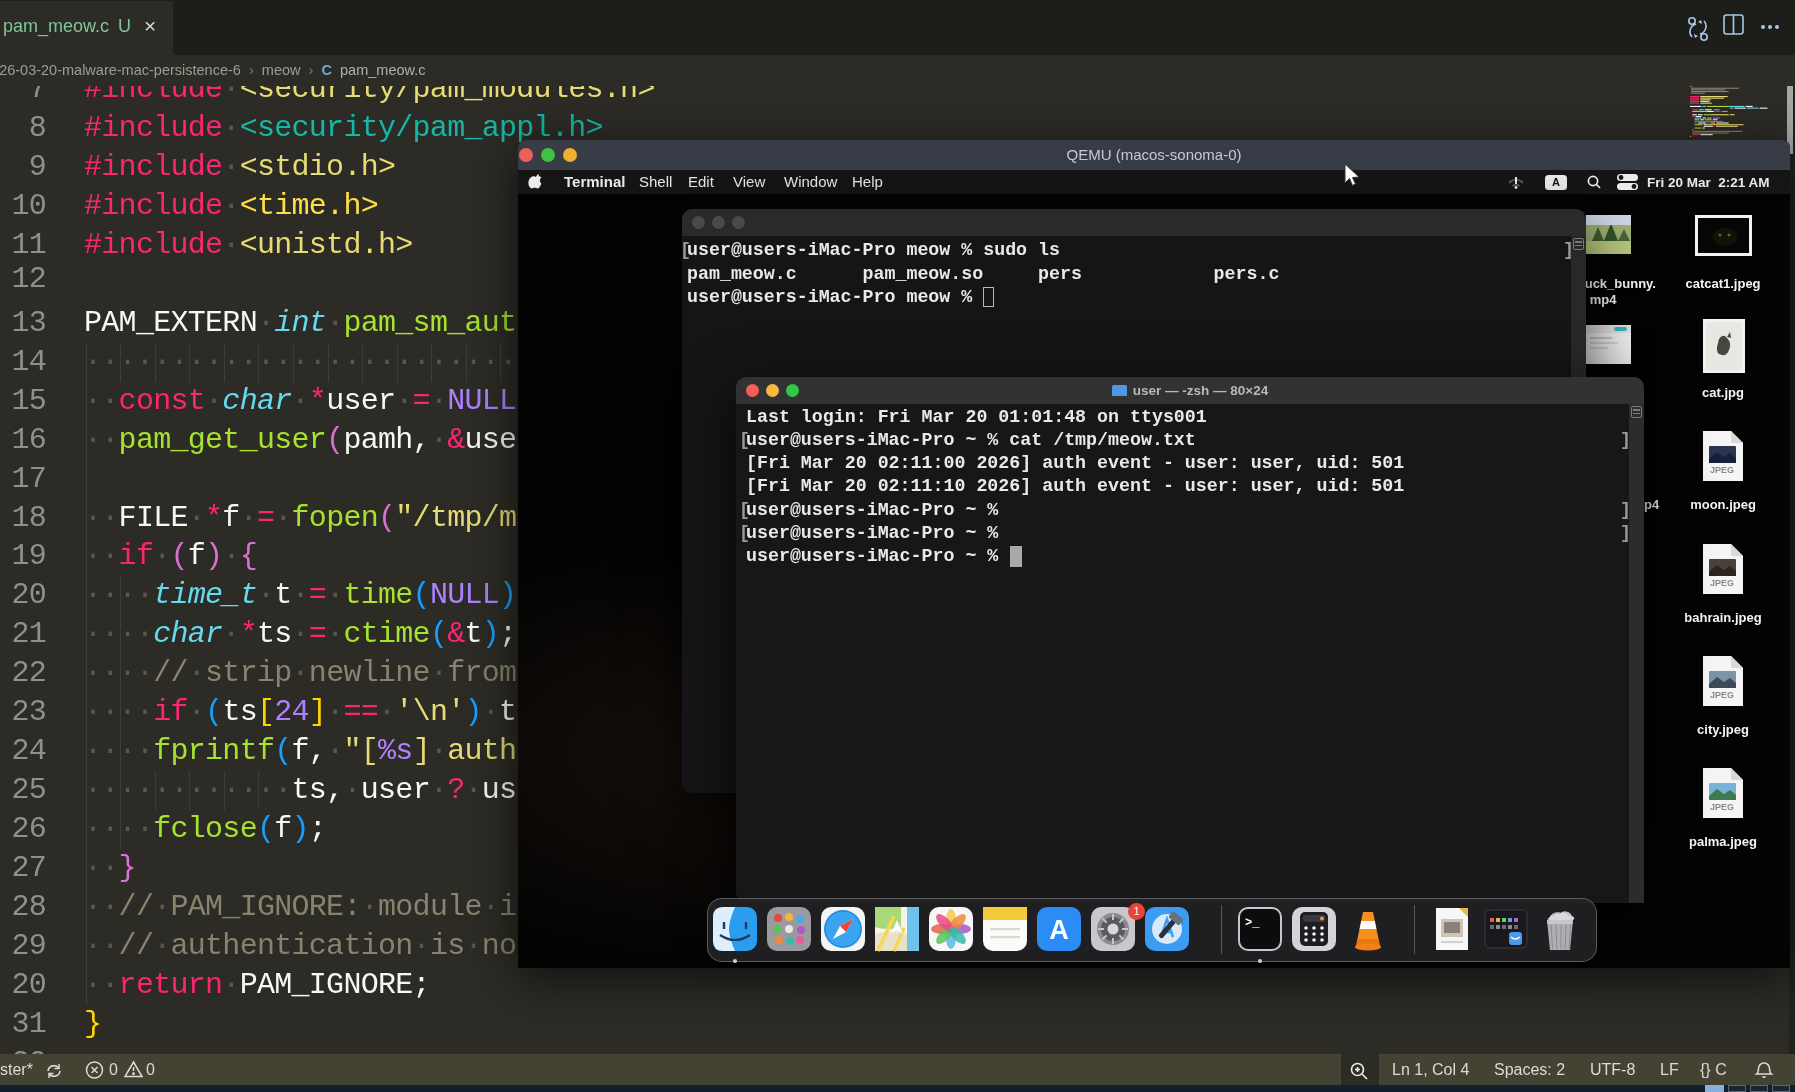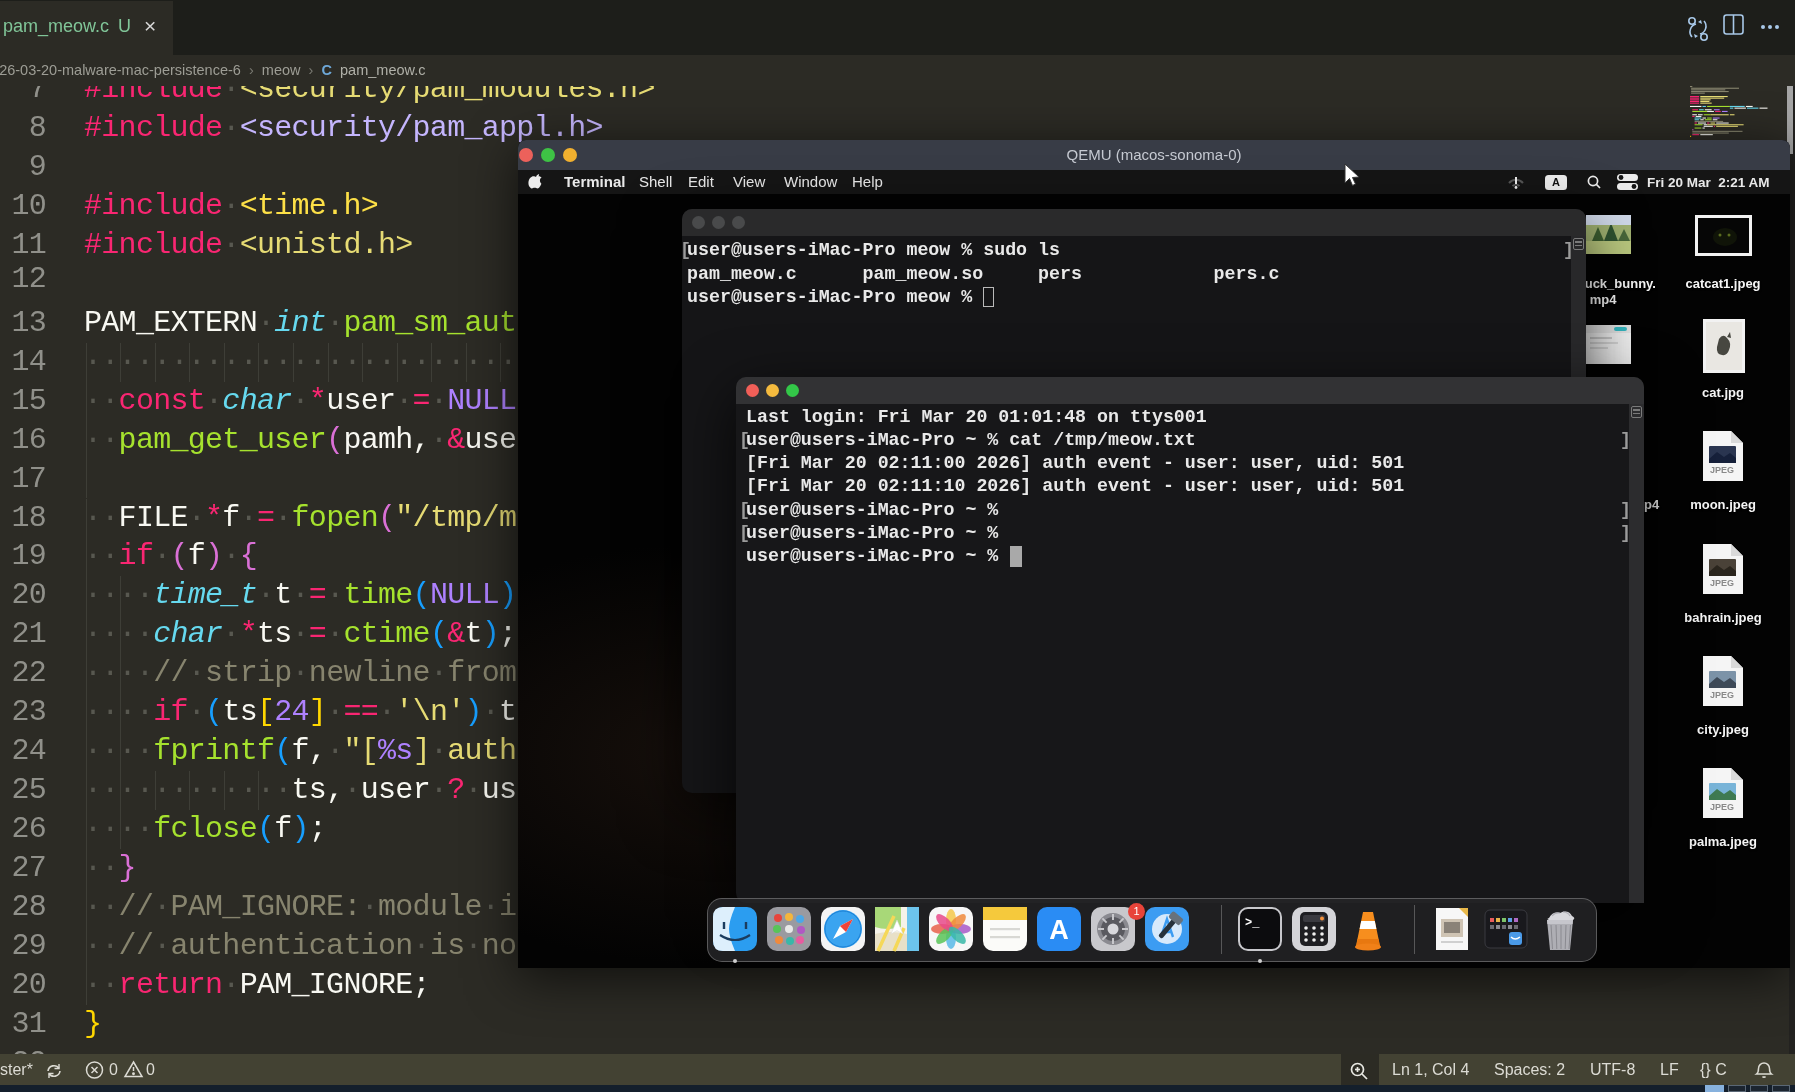--- a/index.html
+++ b/index.html
@@ -9,22 +9,23 @@
 .trow{position:absolute;font:600 18.3px "Liberation Mono";line-height:23.3px;white-space:pre}
 .dlabel{position:absolute;width:120px;text-align:center;font:bold 13px "Liberation Sans";color:#f5f5f5;text-shadow:0 1px 2px rgba(0,0,0,.9)}
 .mi{color:#e9e9e9;font-size:15px}
 </style></head><body>
 
 <div class="abs" style="left:0;top:55px;width:1795px;height:999px;background:#2c2b25;overflow:hidden">
   <div class="abs" style="left:0;top:-55px;width:1795px;height:1092px">
       <div class="ln" style="top:70.0px">7</div>
       <div class="cl" style="top:70.0px"><span style="color:#f92672">#include</span><span style="color:#585850">·</span><span style="color:#e6db74">&lt;security/pam_modules.h&gt;</span></div>
       <div class="ln" style="top:109.0px">8</div>
-      <div class="cl" style="top:109.0px"><span style="color:#f92672">#include</span><span style="color:#585850">·</span><span style="color:#c4b5fd">&lt;security/pam_appl.h&gt;</span></div>
+      <div class="cl" style="top:109.0px"><span style="color:#f92672">#include</span><span style="color:#585850">·</span><span style="color:#14b8a6">&lt;security/pam_appl.h&gt;</span></div>
       <div class="ln" style="top:147.9px">9</div>
+      <div class="cl" style="top:147.9px"><span style="color:#f92672">#include</span><span style="color:#585850">·</span><span style="color:#e6db74">&lt;stdio.h&gt;</span></div>
       <div class="ln" style="top:186.9px">10</div>
       <div class="cl" style="top:186.9px"><span style="color:#f92672">#include</span><span style="color:#585850">·</span><span style="color:#fde047">&lt;time.h&gt;</span></div>
       <div class="ln" style="top:225.8px">11</div>
       <div class="cl" style="top:225.8px"><span style="color:#f92672">#include</span><span style="color:#585850">·</span><span style="color:#e6db74">&lt;unistd.h&gt;</span></div>
       <div class="ln" style="top:260px">12</div>
       <div class="ln" style="top:303.7px">13</div>
       <div class="cl" style="top:303.7px"><span style="color:#f8f8f2">PAM_EXTERN</span><span style="color:#585850">·</span><span style="color:#66d9ef;font-style:italic">int</span><span style="color:#585850">·</span><span style="color:#a6e22e">pam_sm_authenticate</span><span style="color:#ffd700">(</span><span style="color:#66d9ef;font-style:italic">pam_handle_t</span><span style="color:#585850">·</span><span style="color:#f92672">*</span><span style="color:#f8f8f2">pamh</span><span style="color:#f8f8f2">,</span></div>
       <div class="ln" style="top:342.7px">14</div>
       <div class="ig" style="left:85.5px;top:342.7px"></div>
       <div class="ig" style="left:120.1px;top:342.7px"></div>
@@ -326,20 +327,21 @@
 <div class="trow" style="left:687px;top:262.6px"><span style="color:#e9e9e9">pam_meow.c      pam_meow.so     pers            pers.c</span></div>
 <div class="trow" style="left:687px;top:285.9px"><span style="color:#e9e9e9">user@users-iMac-Pro meow % </span></div>
 <div class="trow" style="left:1563px;top:239.3px"><span style="color:#9b9b9b">]</span></div>
 <div style="position:absolute;left:983px;top:287px;width:11px;height:20px;border:1.5px solid #b9b9b9"></div>
 
 <div class="abs" style="left:736px;top:377px;width:908px;height:526px;border-radius:10px;background:#171719;box-shadow:0 18px 60px rgba(0,0,0,.75)">
   <div class="abs" style="left:0;top:0;width:100%;height:27px;background:#323234;border-radius:10px 10px 0 0">
     <div class="abs" style="left:10px;top:7px;width:13px;height:13px;border-radius:50%;background:#f15f58"></div>
     <div class="abs" style="left:30px;top:7px;width:13px;height:13px;border-radius:50%;background:#f4ba3e"></div>
     <div class="abs" style="left:50px;top:7px;width:13px;height:13px;border-radius:50%;background:#33c748"></div>
+    <div style="text-align:center;font:bold 13.5px 'Liberation Sans';color:#b8b8b8;padding-top:6px"><span style="display:inline-block;width:15px;height:11px;background:#4a9ae8;border-radius:2px 2px 1px 1px;vertical-align:-1px;margin-right:6px"></span>user — -zsh — 80×24</div>
   </div>
   <div class="abs" style="left:893px;top:27px;width:15px;height:499px;background:#2c2c2e"></div>
   <div class="abs" style="left:895px;top:29px;width:11px;height:12px;border:1px solid #7a7a7a;border-radius:2px">
       <div style="margin:2px 1px;height:1.5px;background:#7a7a7a"></div>
       <div style="margin:0 1px;height:1.5px;background:#7a7a7a"></div>
     </div>
 </div>
 <div class="trow" style="left:746px;top:405.5px"><span style="color:#e9e9e9">Last login: Fri Mar 20 01:01:48 on ttys001</span></div>
 <div class="trow" style="left:746px;top:428.8px"><span style="color:#e9e9e9">user@users-iMac-Pro ~ % cat /tmp/meow.txt</span></div>
 <div class="trow" style="left:746px;top:452.1px"><span style="color:#e9e9e9">[Fri Mar 20 02:11:00 2026] auth event - user: user, uid: 501</span></div>

